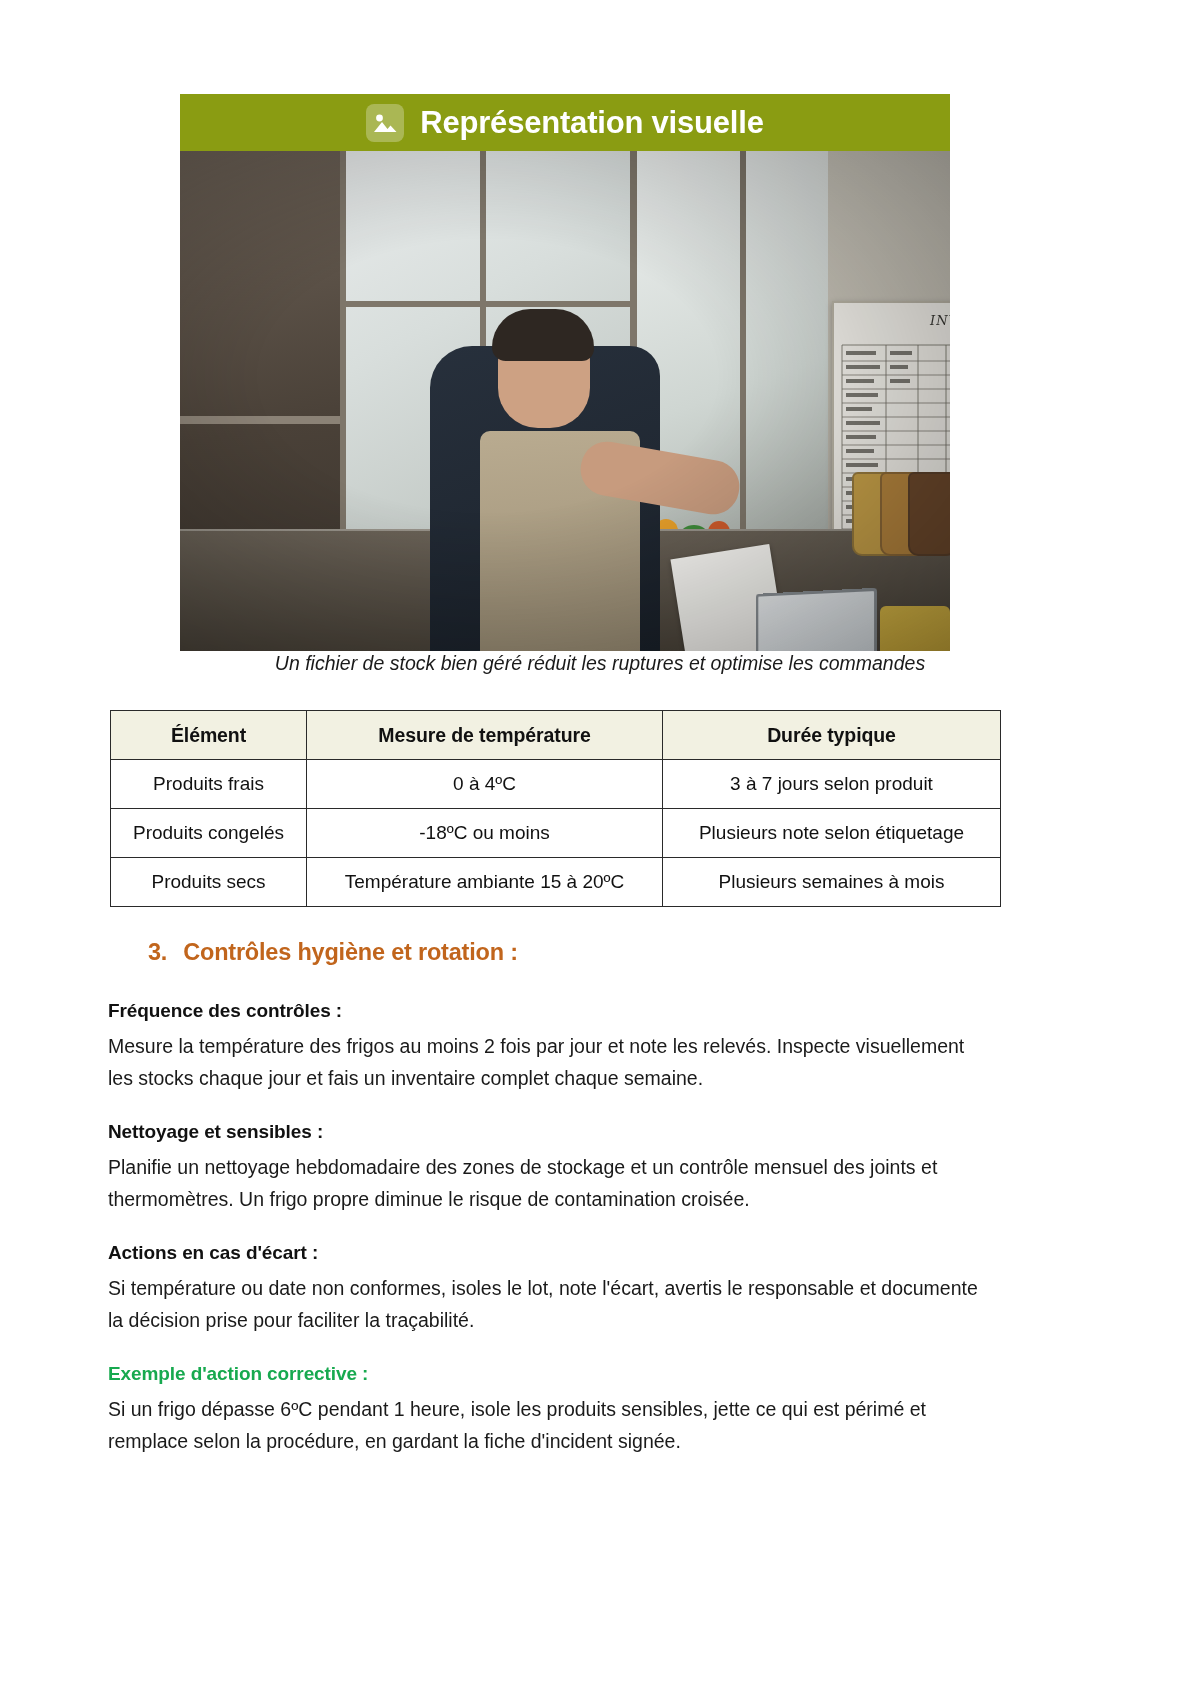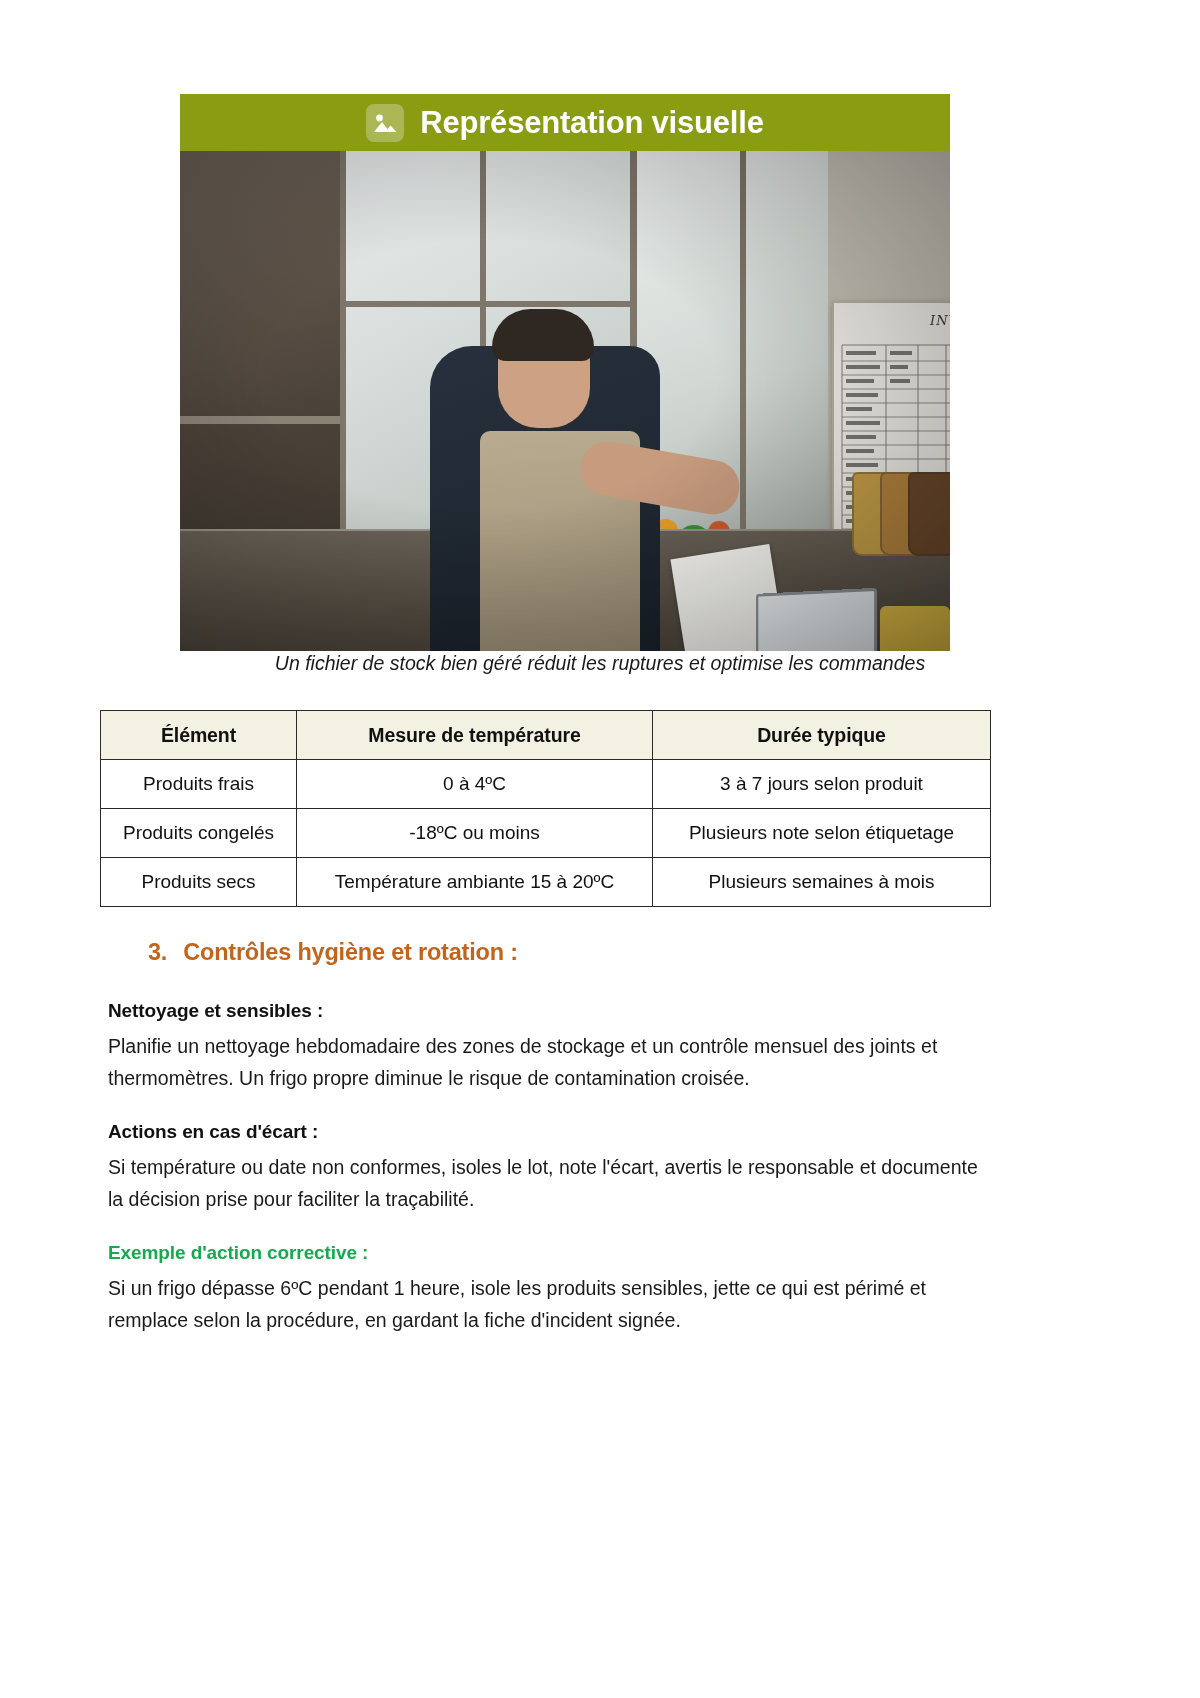--- a/index.html
+++ b/index.html
@@ -173,21 +173,21 @@
     width: 1200px;
     text-align: center;
     font-style: italic;
     font-size: 19.5px;
     color: #1a1a1a;
   }
 
   
   .data-table {
     position: absolute;
-    left: 100px;
+    left: 110px;
     top: 710px;
     width: 890px;
     border-collapse: collapse;
     table-layout: fixed;
   }
   .data-table th, .data-table td {
     border: 1.5px solid #2a2a2a;
     padding: 12px 12px;
     font-size: 19px;
     vertical-align: middle;
@@ -393,20 +393,24 @@
       </tr>
     </tbody>
   </table>
 
   <div class="section-heading">
     <span class="num">3.</span><span>Contrôles hygiène et rotation :</span>
   </div>
 
   <div class="content">
     <div class="blk">
+      <div class="blk-title">Fréquence des contrôles :</div>
+      <div class="blk-body">Mesure la température des frigos au moins 2 fois par jour et note les relevés. Inspecte visuellement les stocks chaque jour et fais un inventaire complet chaque semaine.</div>
+    </div>
+    <div class="blk">
       <div class="blk-title">Nettoyage et sensibles :</div>
       <div class="blk-body">Planifie un nettoyage hebdomadaire des zones de stockage et un contrôle mensuel des joints et thermomètres. Un frigo propre diminue le risque de contamination croisée.</div>
     </div>
     <div class="blk">
       <div class="blk-title">Actions en cas d'écart :</div>
       <div class="blk-body">Si température ou date non conformes, isoles le lot, note l'écart, avertis le responsable et documente la décision prise pour faciliter la traçabilité.</div>
     </div>
     <div class="blk">
       <div class="blk-title green">Exemple d'action corrective :</div>
       <div class="blk-body">Si un frigo dépasse 6ºC pendant 1 heure, isole les produits sensibles, jette ce qui est périmé et remplace selon la procédure, en gardant la fiche d'incident signée.</div>

